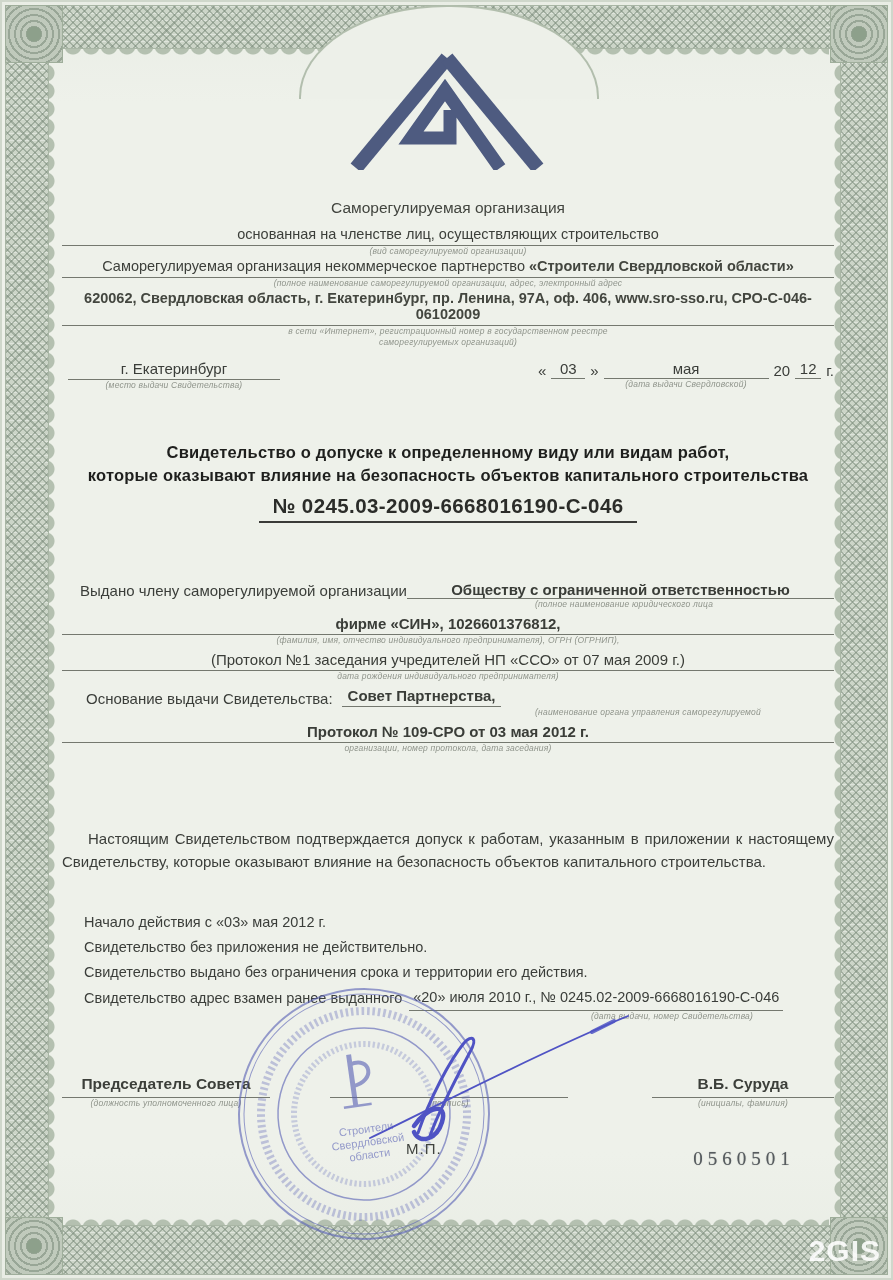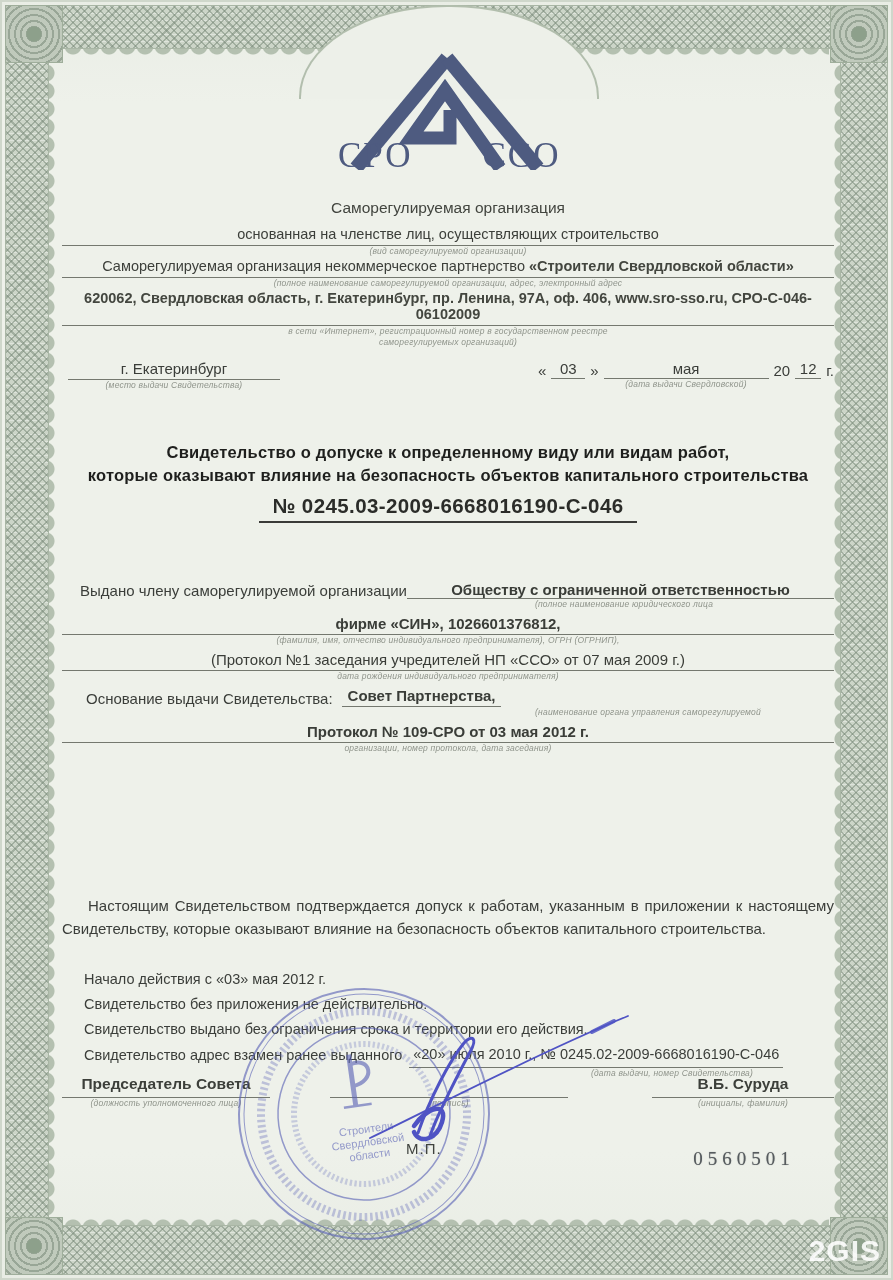--- a/index.html
+++ b/index.html
@@ -124,24 +124,20 @@
   <div class="arch"></div>
 
   <div class="logo">
     <svg width="226" height="122" viewBox="0 0 226 122">
       <g fill="none" stroke="#4e5b80" stroke-linecap="butt">
         <path d="M113,10 L22,120" stroke-width="14"></path>
         <path d="M113,10 L204,120" stroke-width="14"></path>
         <path d="M166,120 L111,42 L77,90 L116,90 L116,62" stroke-width="13" stroke-linejoin="miter"></path>
       </g>
     </svg>
-    <div class="logo-words">
-      <span class="lw lw-left">СРО</span>
-      <span class="lw lw-right">ССО</span>
-    </div>
   </div>
 
   <div class="sec" style="top:199px;">
     <div class="org-l1">Саморегулируемая организация</div>
     <div class="org-line ul">основанная на членстве лиц, осуществляющих строительство</div>
     <div class="cap">(вид саморегулируемой организации)</div>
     <div class="org-line ul" style="margin-top:1px;"><span>Саморегулируемая организация некоммерческое партнерство </span><span class="org-strong">«Строители Свердловской области»</span></div>
     <div class="cap">(полное наименование саморегулируемой организации, адрес, электронный адрес</div>
     <div class="org-line org-strong ul" style="margin-top:1px;">620062, Свердловская область, г. Екатеринбург, пр. Ленина, 97А, оф. 406, www.sro-sso.ru, СРО-С-046-06102009</div>
     <div class="cap">в сети «Интернет», регистрационный номер в государственном реестре</div>
@@ -199,23 +195,23 @@
         <span style="width:400px;"></span>
         <span class="cap" style="flex:1;">(наименование органа управления саморегулируемой</span>
       </div>
     </div>
     <div class="mrow">
       <div class="mline bold ul">Протокол № 109-СРО от 03 мая 2012 г.</div>
       <div class="cap">организации, номер протокола, дата заседания)</div>
     </div>
   </div>
 
-  <div class="sec para" style="top:894px;">Настоящим Свидетельством подтверждается допуск к работам, указанным в приложении к настоящему Свидетельству, которые оказывают влияние на безопасность объектов капитального строительства.</div>
-
-  <div class="sec" style="top:967px;">
+  <div class="sec para" style="top:827px;">Настоящим Свидетельством подтверждается допуск к работам, указанным в приложении к настоящему Свидетельству, которые оказывают влияние на безопасность объектов капитального строительства.</div>
+
+  <div class="sec" style="top:910px;">
     <div class="cond">Начало действия с «03» мая 2012 г.</div>
     <div class="cond">Свидетельство без приложения не действительно.</div>
     <div class="cond">Свидетельство выдано без ограничения срока и территории его действия.</div>
     <div class="cond" style="display:flex;align-items:flex-end;">
       <span class="fprefix">Свидетельство адрес взамен ранее выданного</span>
       <span class="ul" style="margin-left:7px;padding:0 4px;">«20» июля 2010 г., № 0245.02-2009-6668016190-С-046</span>
     </div>
     <div class="caprow">
       <span style="width:470px;"></span>
       <span class="cap" style="width:280px;">(дата выдачи, номер Свидетельства)</span>

